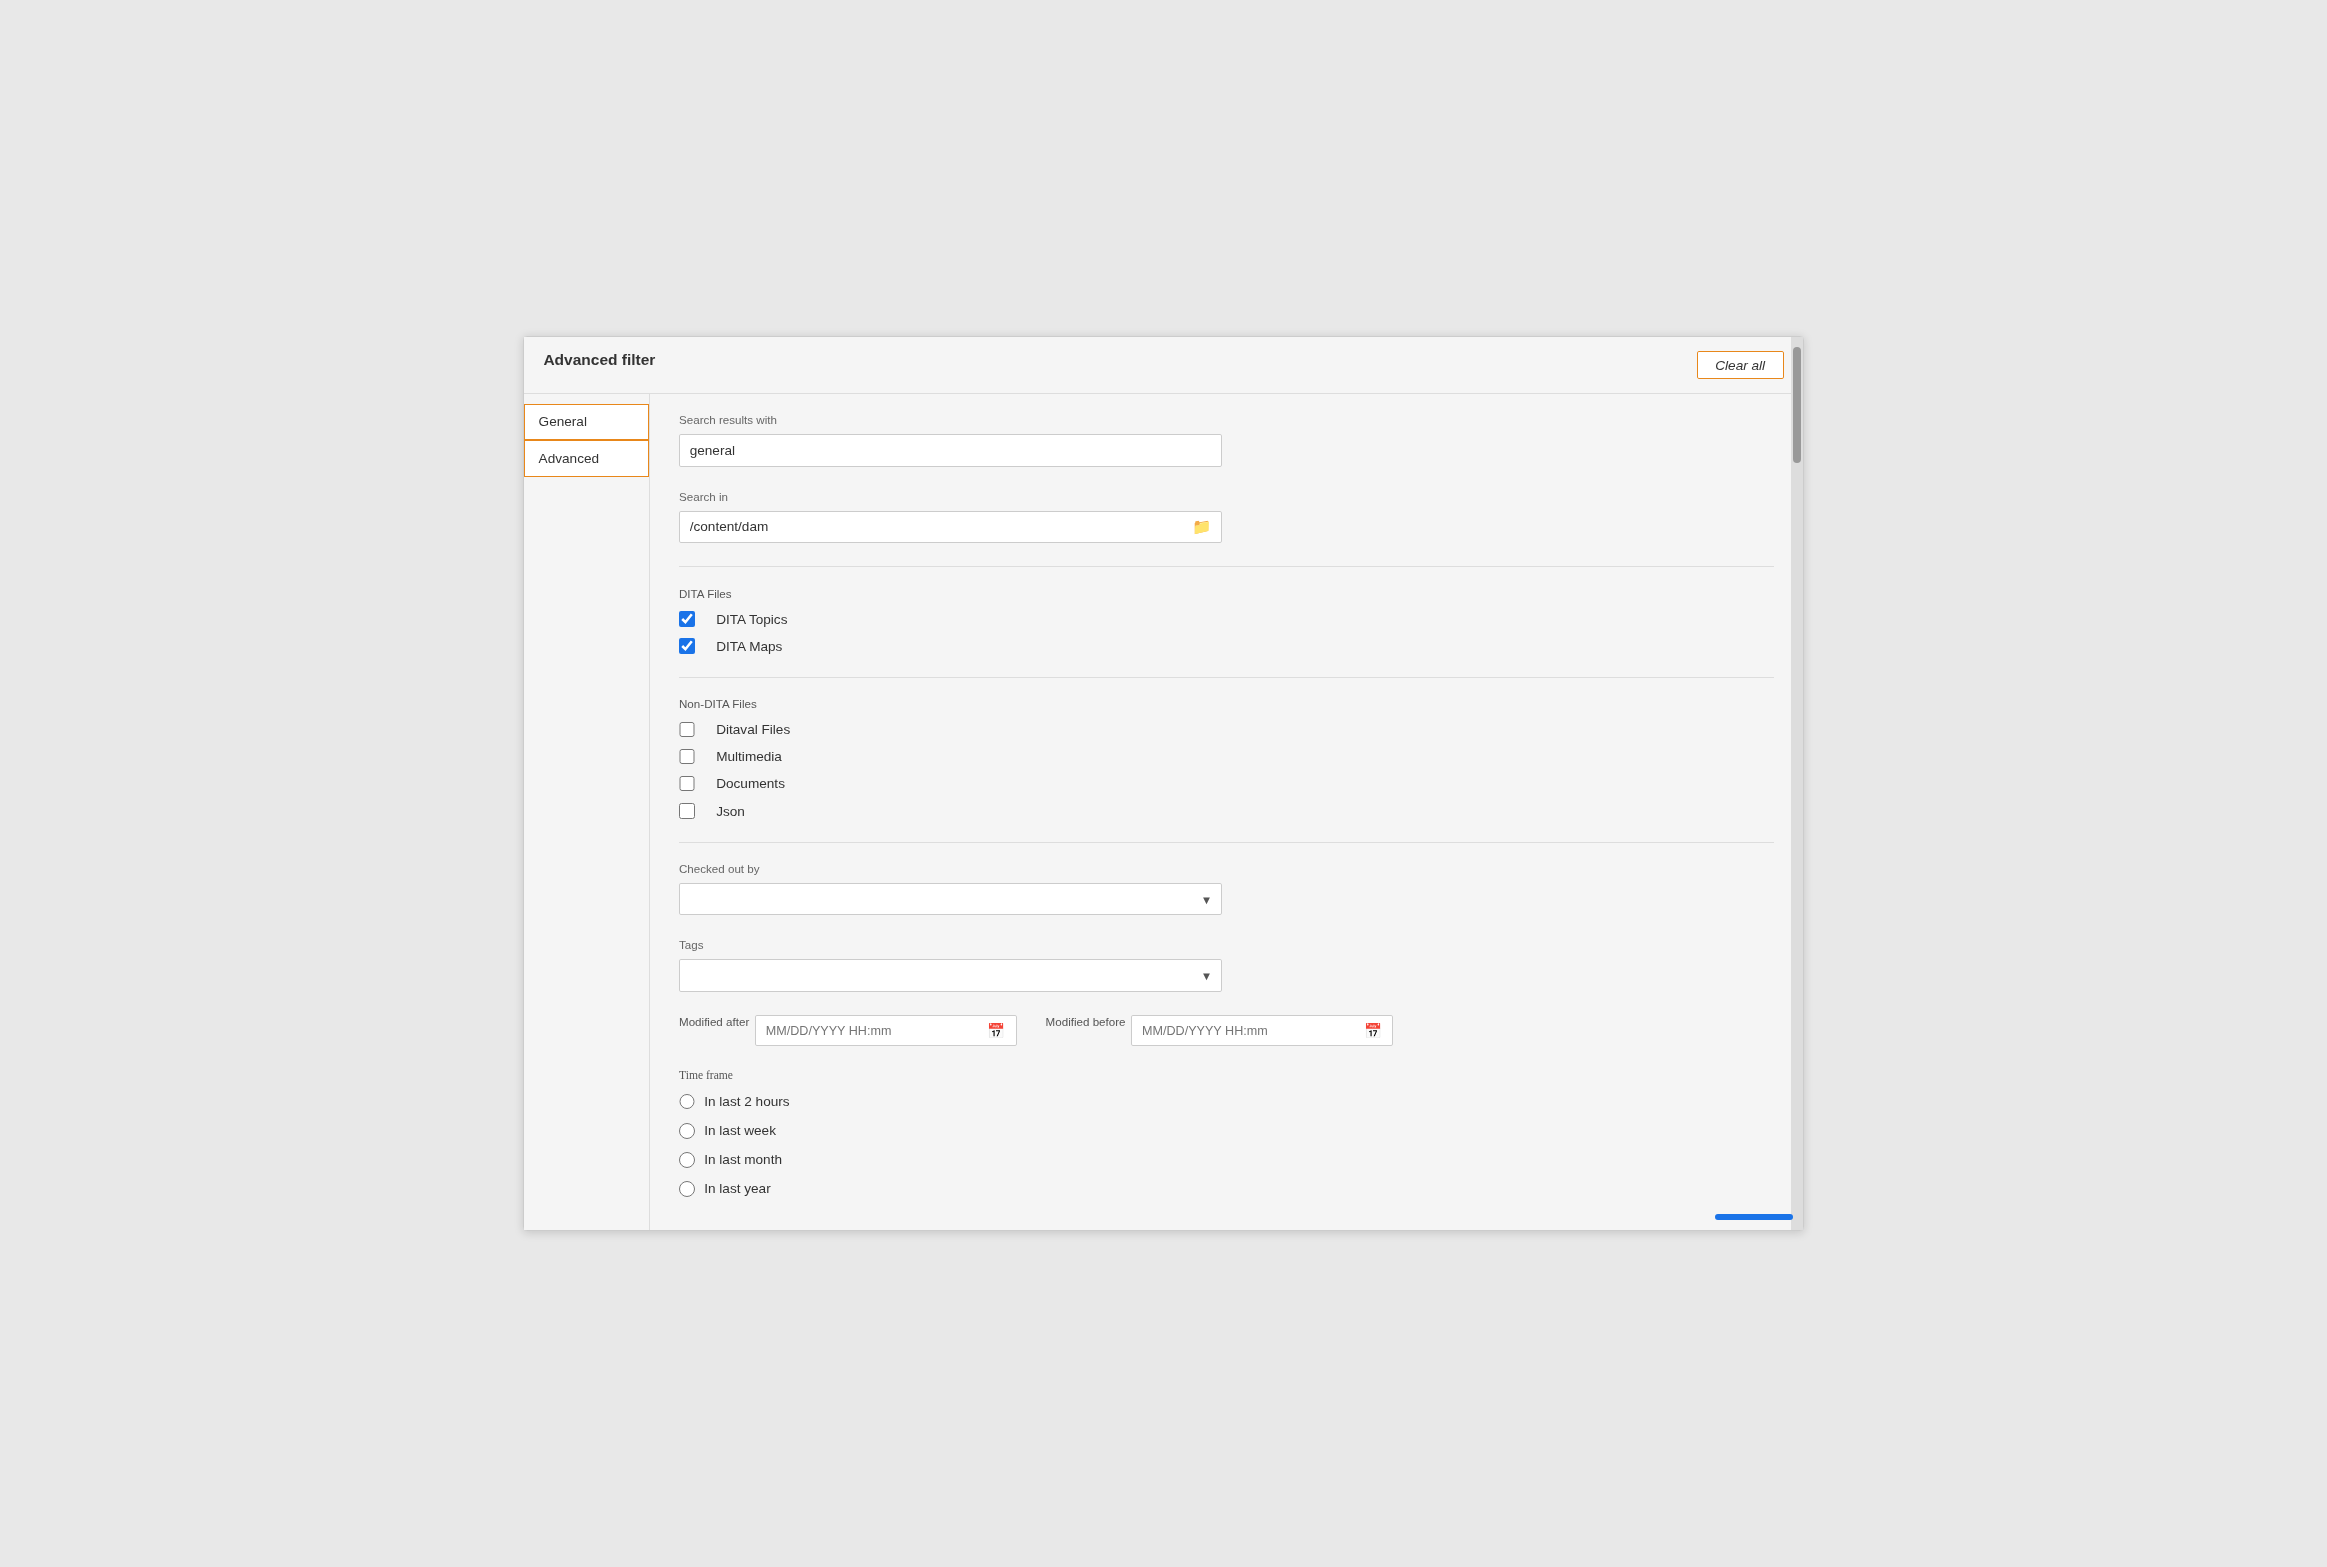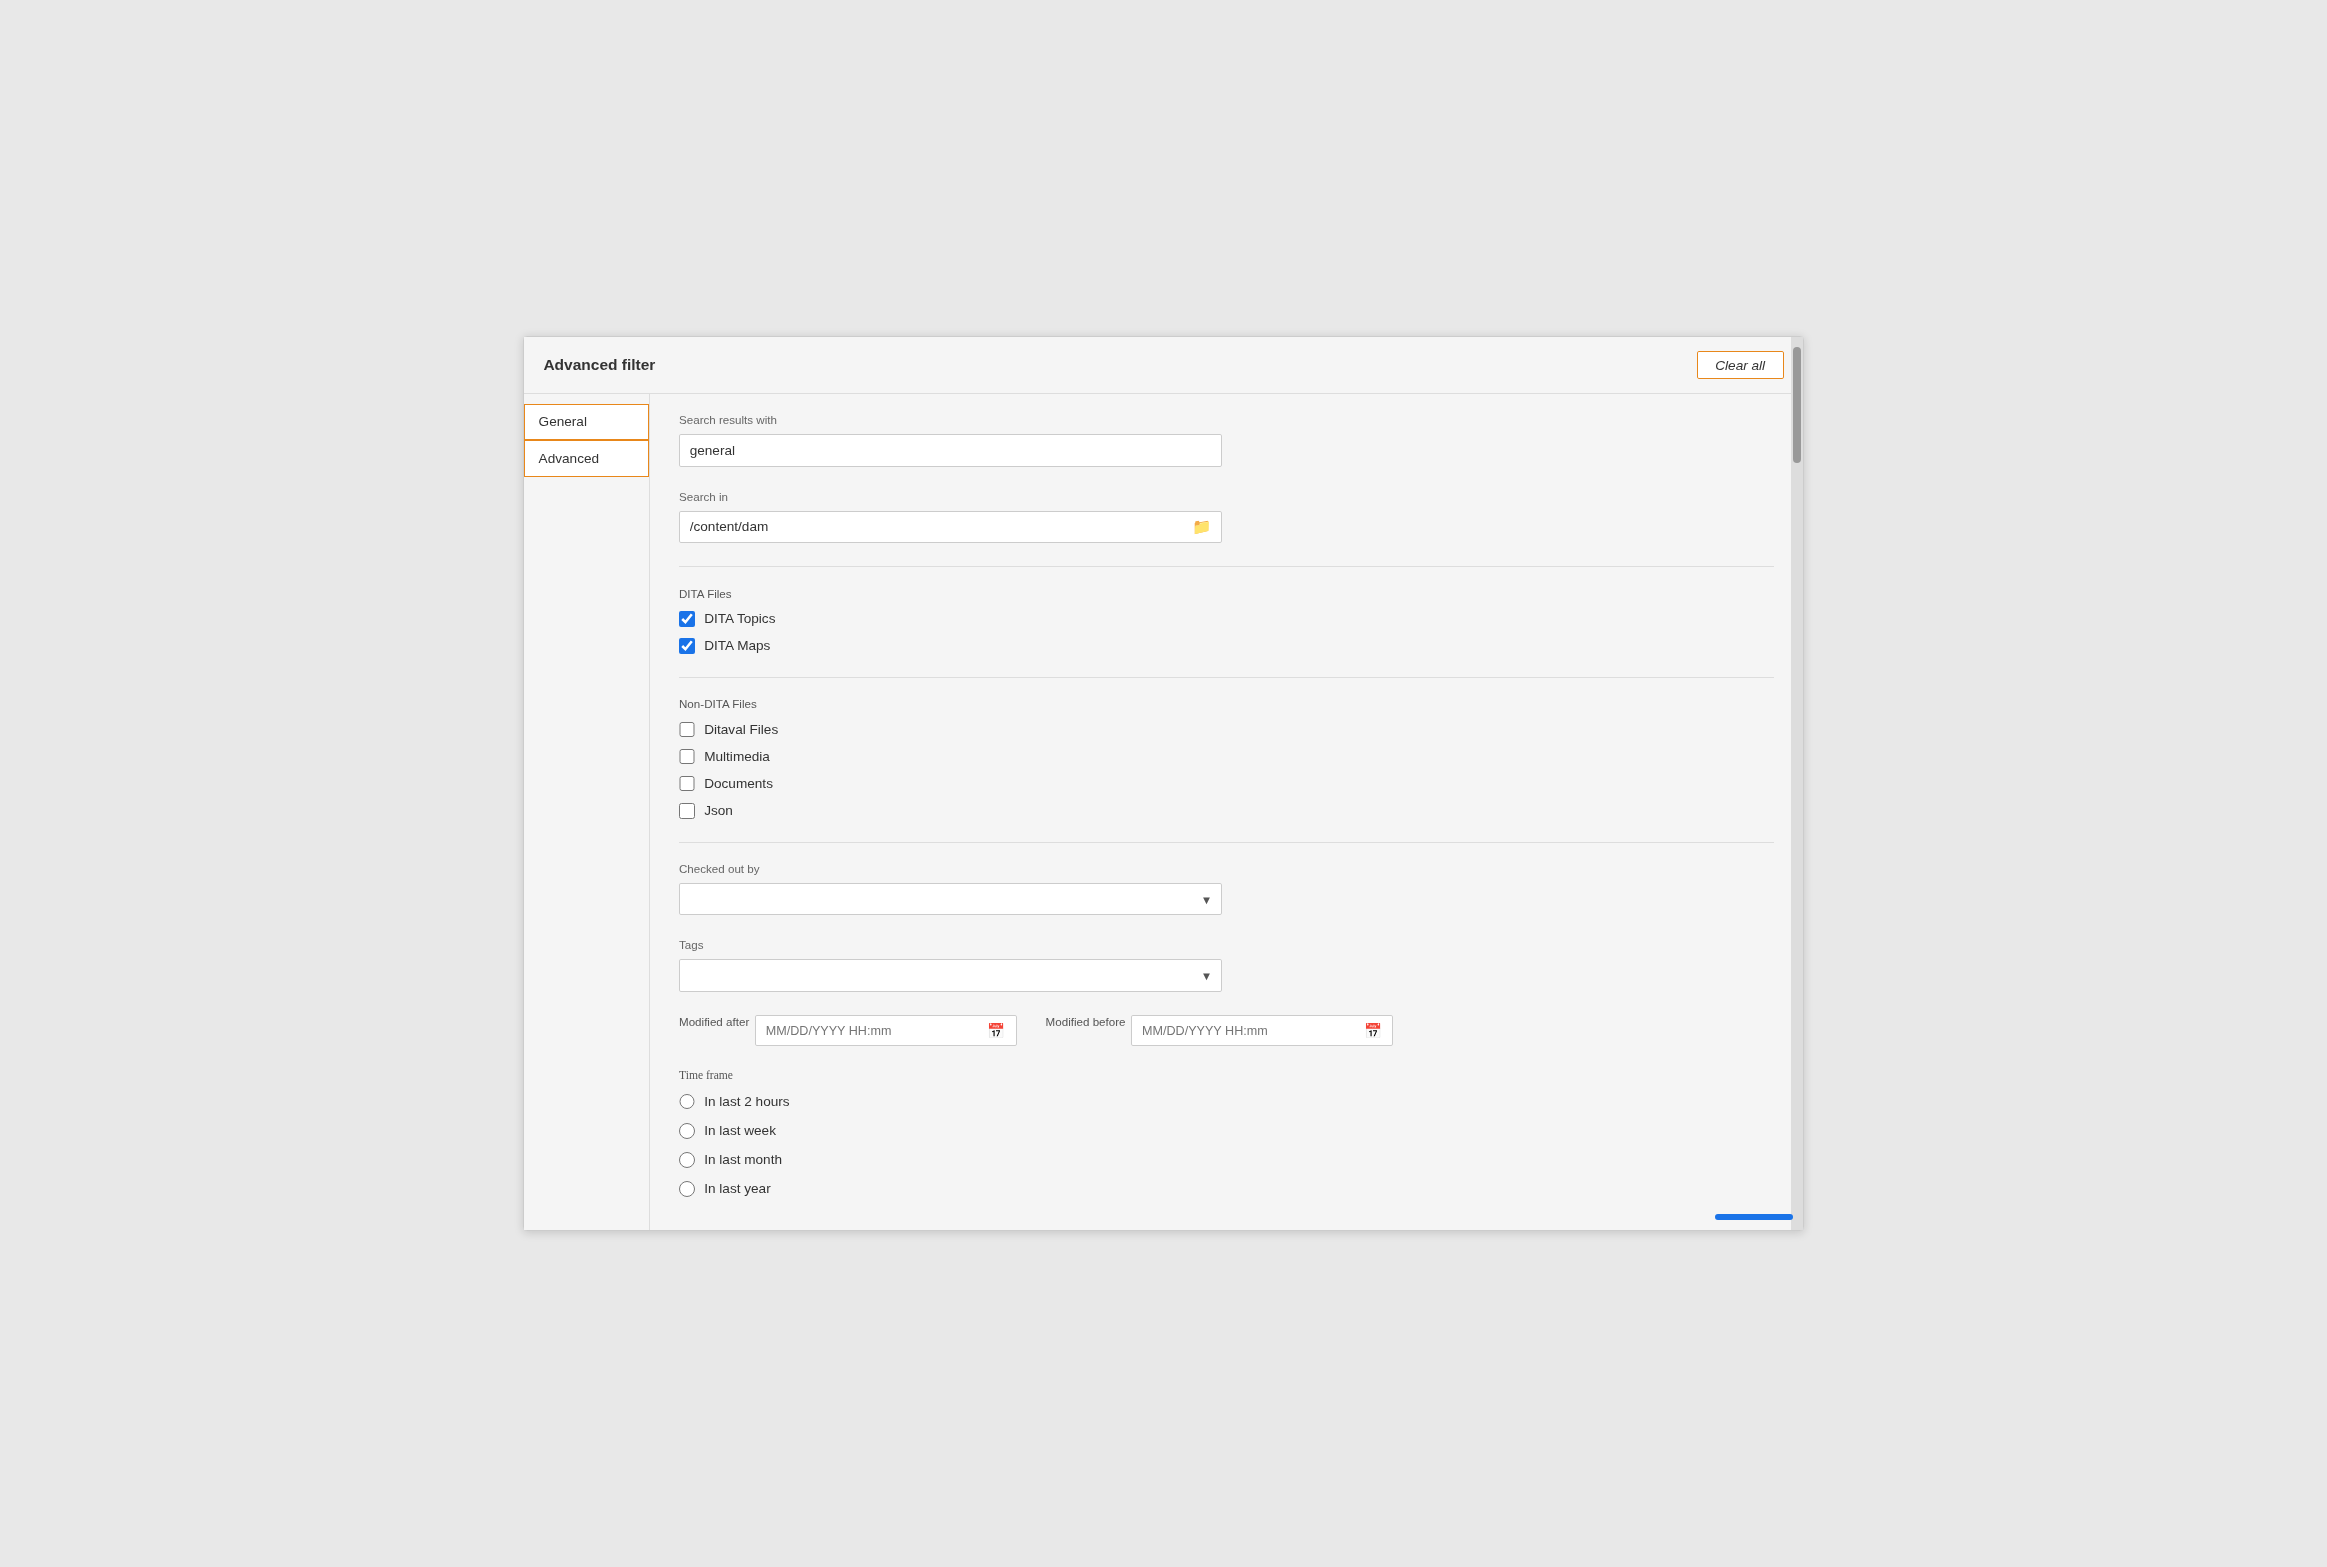--- a/index.html
+++ b/index.html
@@ -26,21 +26,20 @@
       border-radius: 3.9px;
       width: 1281px;
       min-height: 854px;
       position: relative;
       box-shadow: 0 1.9px 9.7px rgba(0,0,0,0.15);
     }
 
     .dialog-header {
       display: flex;
       justify-content: space-between;
-      align-items: center;
       padding: 13.6px 19.4px;
       border-bottom: 1px solid #ddd;
       background: #f5f5f5;
     }
 
     .dialog-title {
       font-size: 15.5px;
       font-weight: bold;
       color: #333;
     }
@@ -164,23 +163,24 @@
 
     .section-group-label {
       font-size: 11.6px;
       color: #555;
       margin-bottom: 11.6px;
       font-weight: 400;
     }
 
     .checkbox-item {
       display: flex;
-      align-items: flex-start;
+      align-items: flex-end;
       margin-bottom: 11.6px;
       cursor: pointer;
+      gap: 12px;
     }
 
     .checkbox-item input[type="checkbox"] {
       width: 15.5px;
       height: 15.5px;
       margin-right: 9.7px;
       cursor: pointer;
       accent-color: #1a73e8;
     }
 

